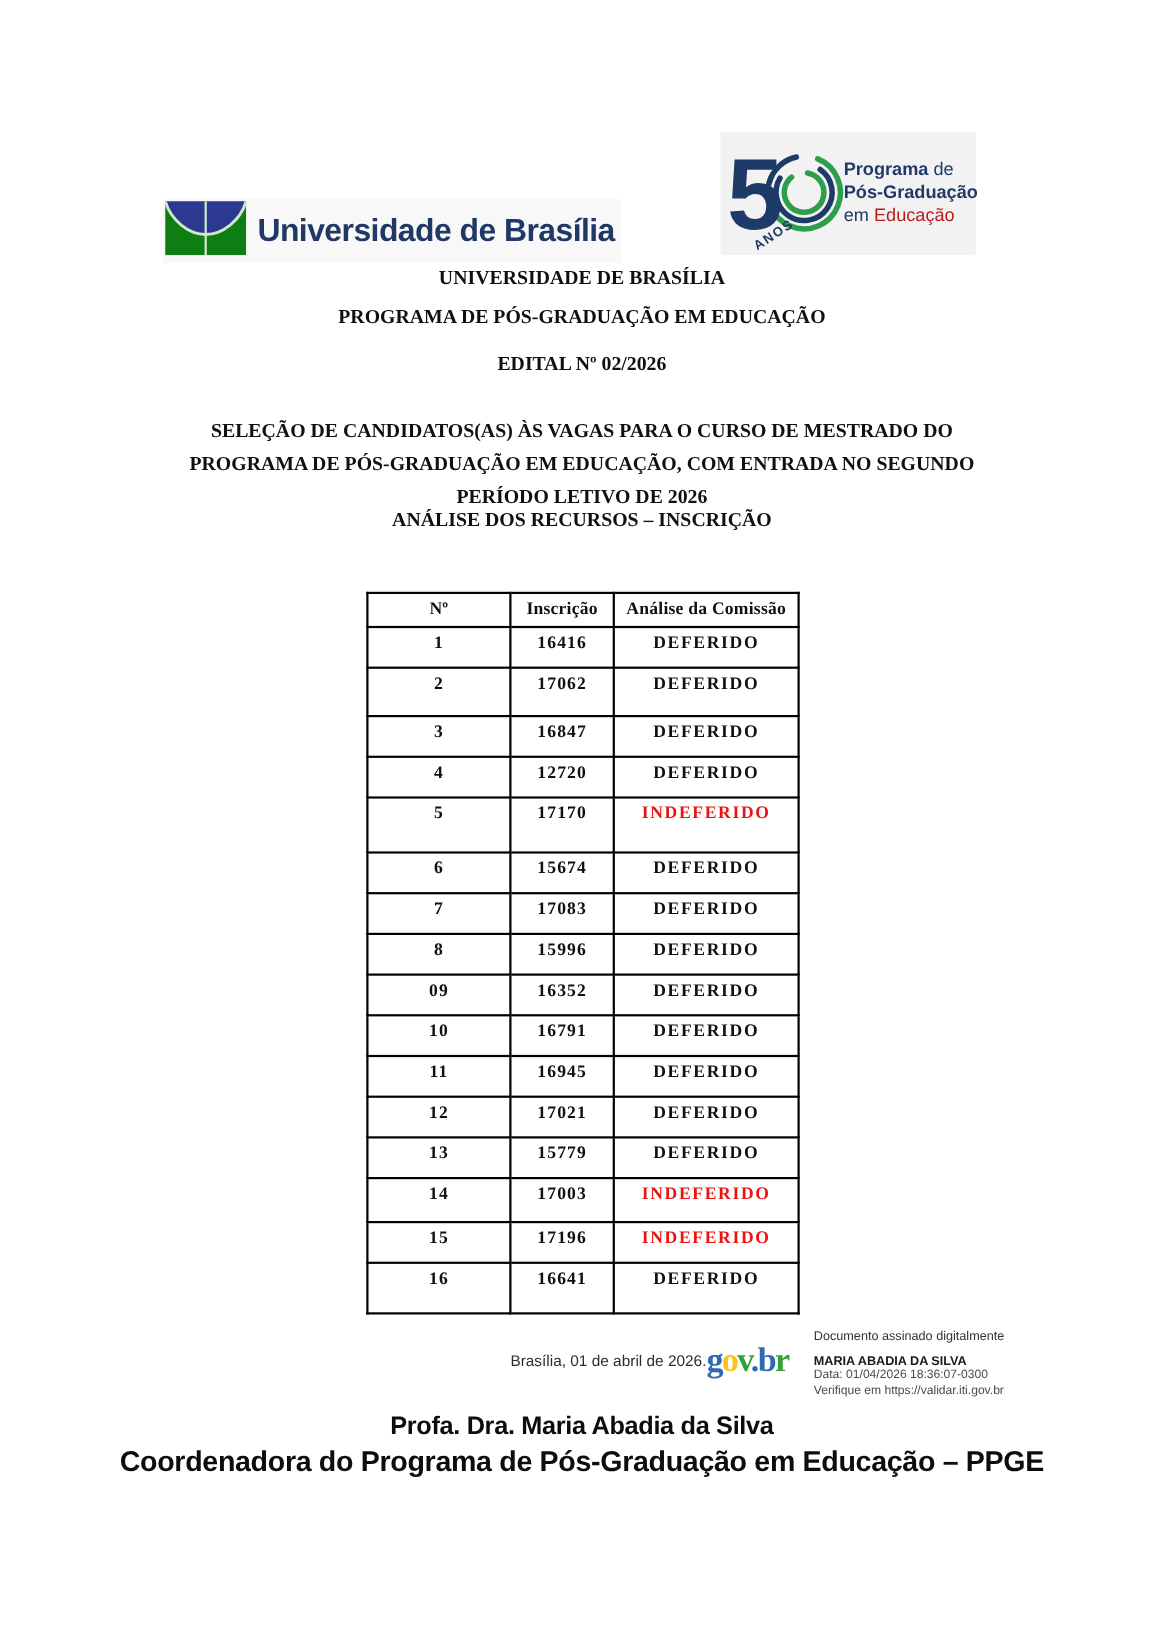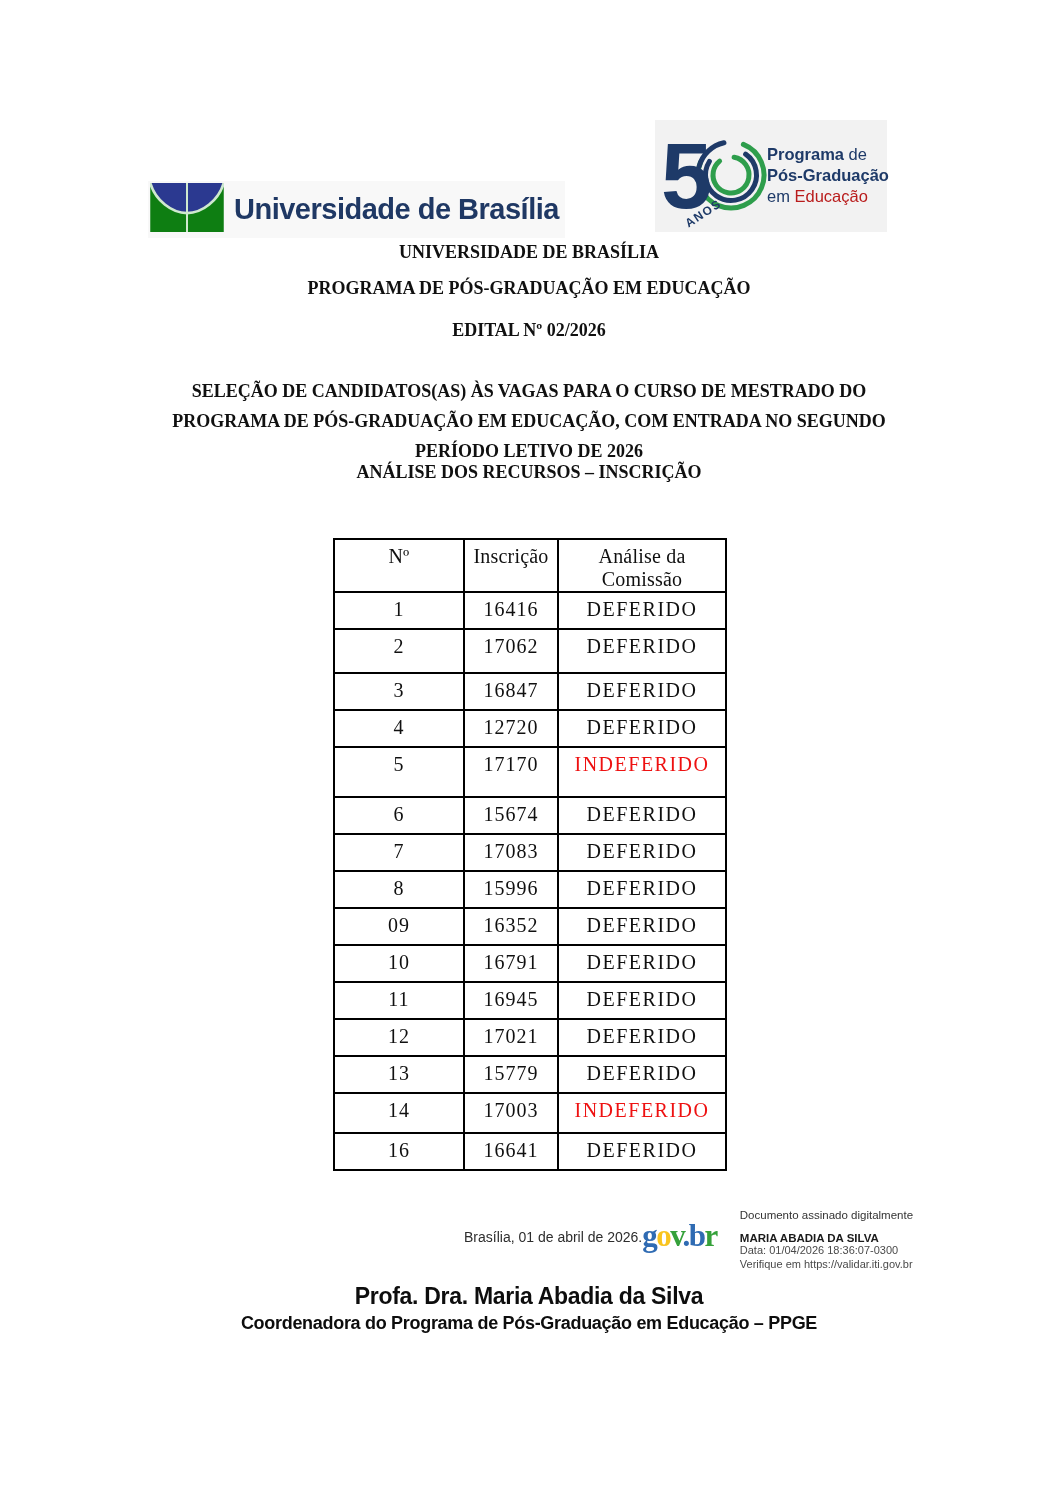--- a/index.html
+++ b/index.html
@@ -75,22 +75,22 @@
 
   
   .results-table {
     position: absolute;
     left: 333px; top: 538px;
     border-collapse: collapse;
     font-family: "Liberation Serif", serif;
   }
   .results-table th, .results-table td {
     border: 2px solid #000000;
-    font-weight: 400;
-    font-size: 20px;
+    font-weight: 700;
+    font-size: 16px;
     text-align: center;
     vertical-align: top;
     padding-top: 5px;
     color: #101010;
   }
   .results-table th { letter-spacing: 0.2px; }
   .col-n   { width: 130px; }
   .col-ins { width: 94px;  }
   .col-ana { width: 168px; margin-left: 48px; }
   .results-table thead tr { height: 31px; }
@@ -139,21 +139,21 @@
   .signer-name, .signer-role {
     position: absolute;
     left: 0; width: 100%;
     text-align: center;
     font-family: "Liberation Sans", sans-serif;
     font-weight: 700;
     color: #0d0d0d;
     letter-spacing: -0.3px;
   }
   .signer-name { top: 1283px; font-size: 23px; }
-  .signer-role { top: 1313px; font-size: 18px; }
+  .signer-role { top: 1313px; font-size: 26px; }
 </style>
 </head>
 <body>
 
 <div class="page">
 
   <div class="unb-logo">
     <span>
       <svg width="74" height="49" viewBox="0 0 72 48" aria-hidden="true">
         <rect width="72" height="48" fill="#0e7e12"></rect>
@@ -264,20 +264,25 @@
           <td>13</td>
           <td>15779</td>
           <td class="analise">DEFERIDO</td>
         </tr>
         <tr>
           <td>14</td>
           <td>17003</td>
           <td class="analise indeferido">INDEFERIDO</td>
         </tr>
         <tr>
+          <td>15</td>
+          <td>17196</td>
+          <td class="analise indeferido">INDEFERIDO</td>
+        </tr>
+        <tr>
           <td>16</td>
           <td>16641</td>
           <td class="analise">DEFERIDO</td>
         </tr>
       </tbody>
   </table>
 
   <div class="sign-row">
     <span class="date-line">Brasília, 01 de abril de 2026.</span>
     <span class="govbr"><span style="color: rgb(47, 107, 179);">g</span><span style="color: rgb(249, 196, 31);">o</span><span style="color: rgb(53, 161, 58);">v</span><span style="color: rgb(47, 107, 179);">.</span><span style="color: rgb(47, 107, 179);">b</span><span style="color: rgb(53, 161, 58);">r</span></span>

